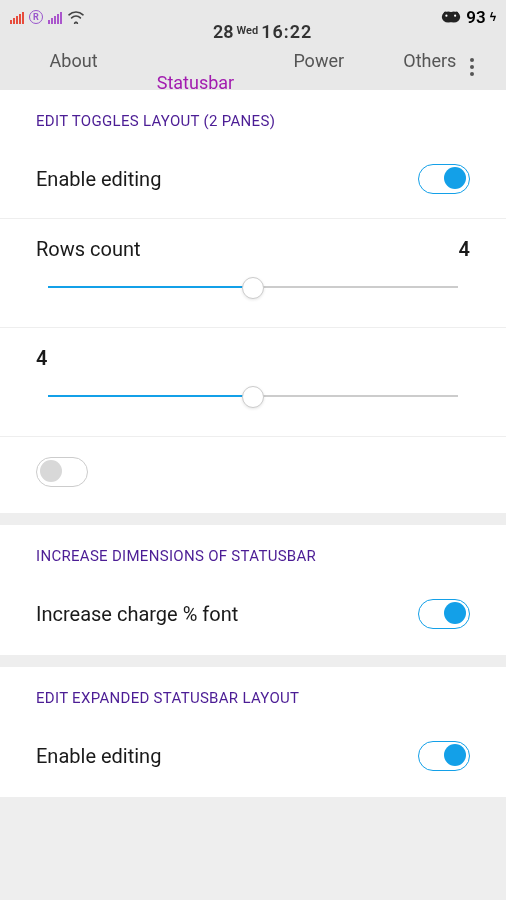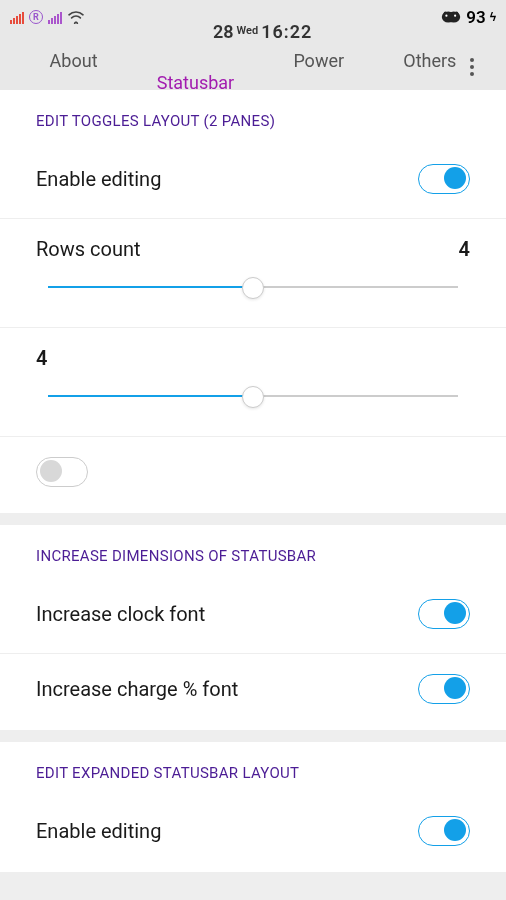--- a/index.html
+++ b/index.html
@@ -134,26 +134,20 @@
     <div class="row">
       <div class="toggle off">
           <div class="knob"></div>
         </div>
     </div>
   </div>
 
   <div class="section">
     <div class="section-header">INCREASE DIMENSIONS OF STATUSBAR</div>
     <div class="row">
-      <div class="row-label">Increase clock font</div>
-      <div class="toggle on">
-          <div class="knob"></div>
-        </div>
-    </div>
-    <div class="row">
       <div class="row-label">Increase charge % font</div>
       <div class="toggle on">
           <div class="knob"></div>
         </div>
     </div>
   </div>
 
   <div class="section">
     <div class="section-header">EDIT EXPANDED STATUSBAR LAYOUT</div>
     <div class="row">

